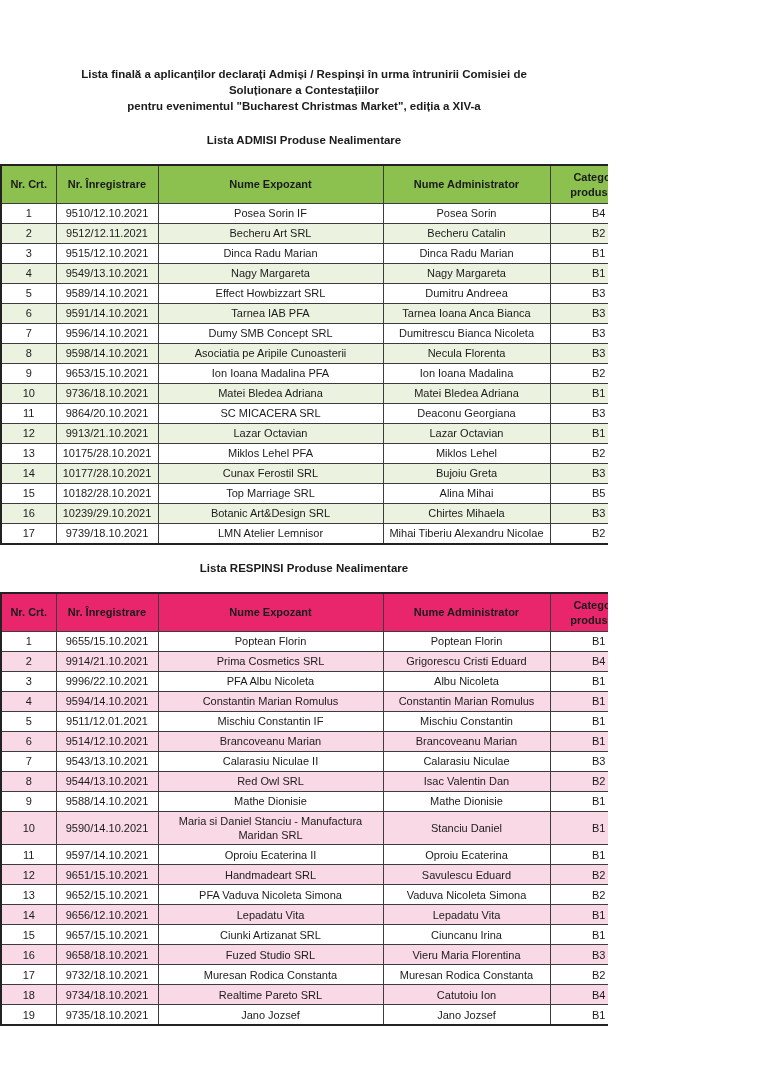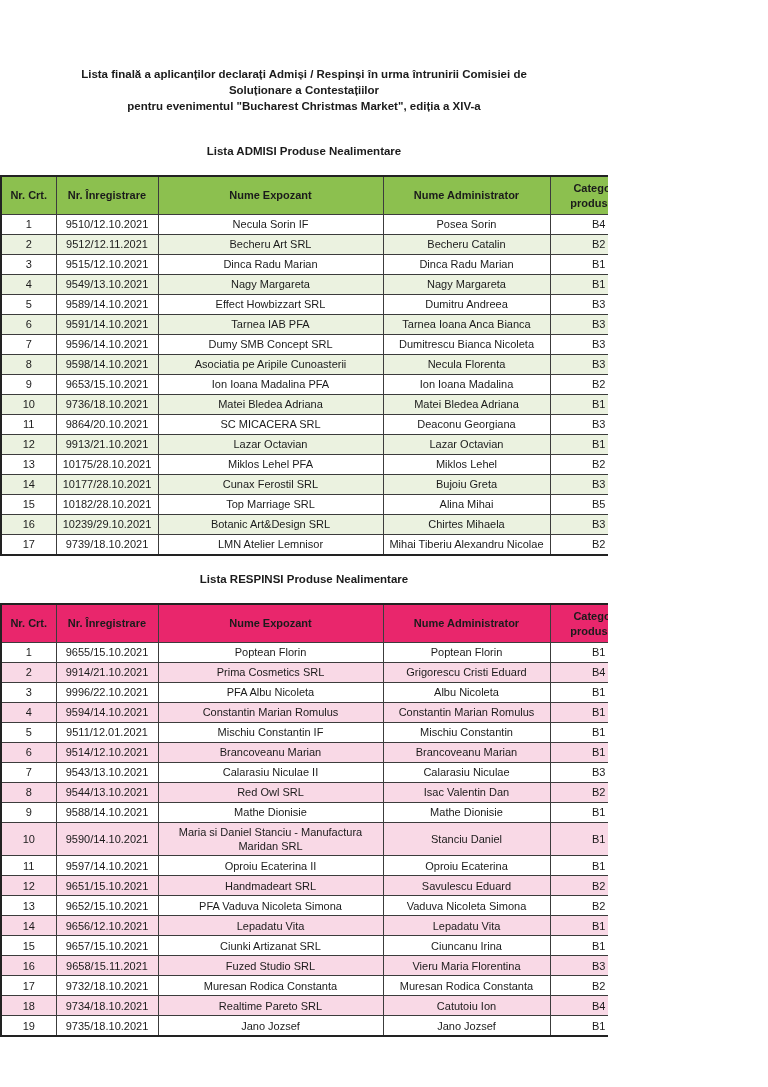--- a/index.html
+++ b/index.html
@@ -19,21 +19,21 @@
     font-weight: bold;
     line-height: 16px;
     padding: 0 55px;
   }
   .section-title {
     text-align: center;
     font-size: 11.5px;
     font-weight: bold;
     line-height: 14px;
   }
-  .section-title.admitted { margin-top: 30px; }
+  .section-title.admitted { margin-top: 19px; }
   .section-title.rejected { margin-top: 16px; }
   table.list {
     border-collapse: collapse;
     table-layout: fixed;
     width: 647px;
     margin: 17px auto 12px auto;
     font-size: 11px;
     border: 2px solid #222222;
   }
   table.list th, table.list td {
@@ -85,21 +85,21 @@
         <th>Nr. Înregistrare</th>
         <th>Nume Expozant</th>
         <th>Nume Administrator</th>
         <th>Categoria produsului</th>
       </tr>
     </thead>
     <tbody>
         <tr>
           <td>1</td>
           <td>9510/12.10.2021</td>
-          <td>Necula Sorin IF</td>
+          <td>Posea Sorin IF</td>
           <td>Posea Sorin</td>
           <td>B4</td>
         </tr>
         <tr>
           <td>2</td>
           <td>9512/12.11.2021</td>
           <td>Becheru Art SRL</td>
           <td>Becheru Catalin</td>
           <td>B2</td>
         </tr>
@@ -331,21 +331,21 @@
         </tr>
         <tr>
           <td>15</td>
           <td>9657/15.10.2021</td>
           <td>Ciunki Artizanat SRL</td>
           <td>Ciuncanu Irina</td>
           <td>B1</td>
         </tr>
         <tr>
           <td>16</td>
-          <td>9658/15.11.2021</td>
+          <td>9658/18.10.2021</td>
           <td>Fuzed Studio SRL</td>
           <td>Vieru Maria Florentina</td>
           <td>B3</td>
         </tr>
         <tr>
           <td>17</td>
           <td>9732/18.10.2021</td>
           <td>Muresan Rodica Constanta</td>
           <td>Muresan Rodica Constanta</td>
           <td>B2</td>

